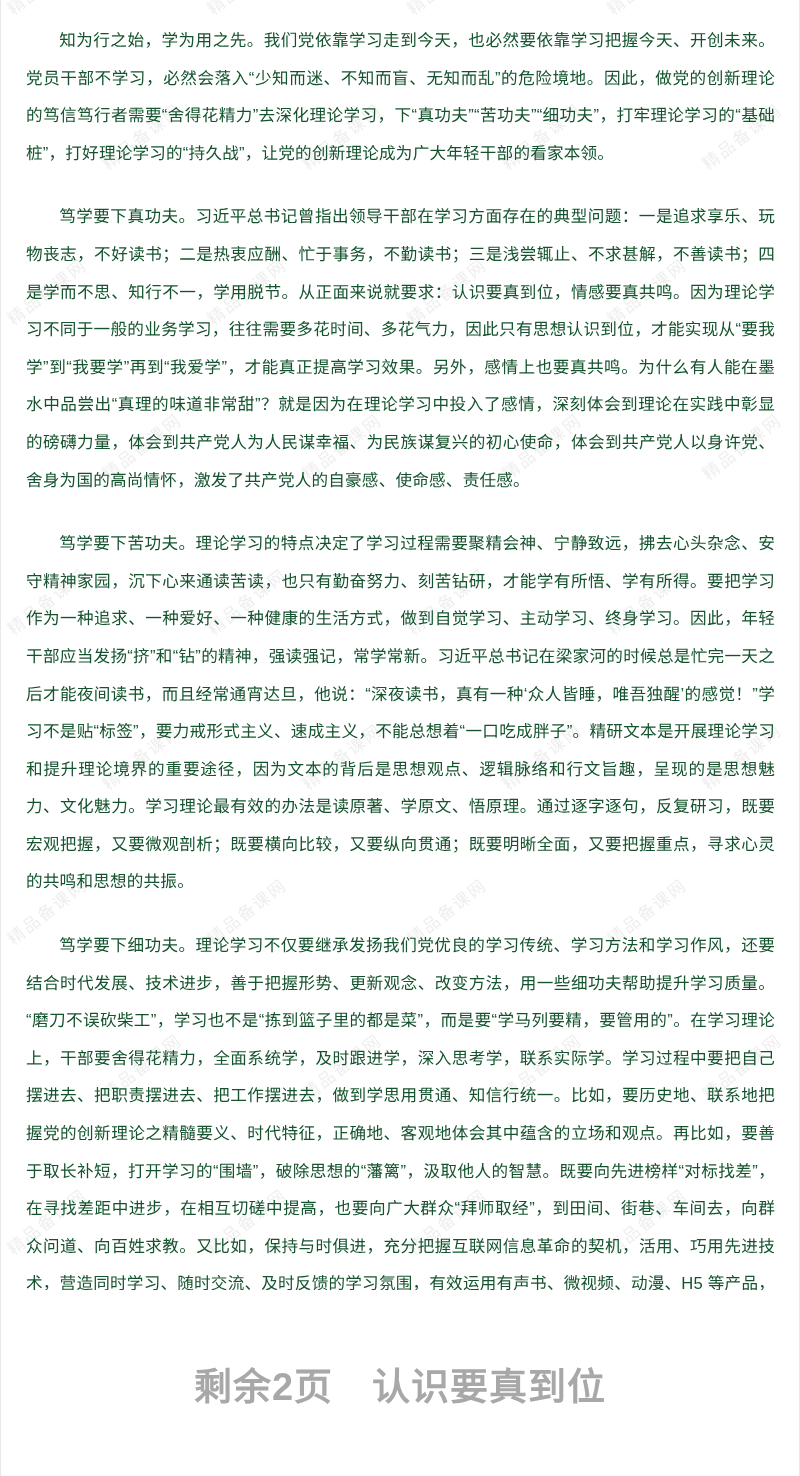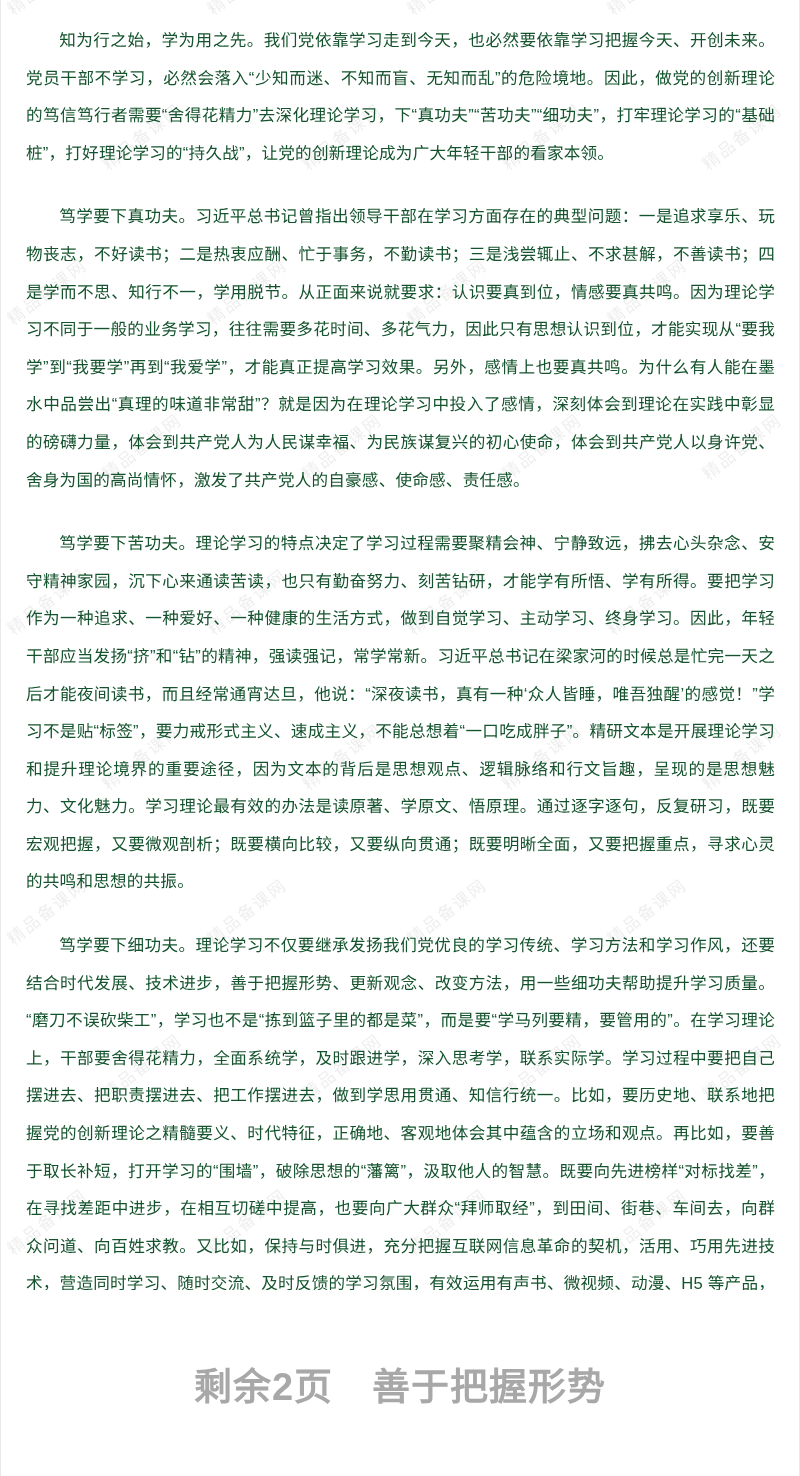--- a/index.html
+++ b/index.html
@@ -145,16 +145,16 @@
     <p class="para">笃学要下苦功夫。理论学习的特点决定了学习过程需要聚精会神、宁静致远，拂去心头杂念、安守精神家园，沉下心来通读苦读，也只有勤奋努力、刻苦钻研，才能学有所悟、学有所得。要把学习作为一种追求、一种爱好、一种健康的生活方式，做到自觉学习、主动学习、终身学习。因此，年轻干部应当发扬“挤”和“钻”的精神，强读强记，常学常新。习近平总书记在梁家河的时候总是忙完一天之后才能夜间读书，而且经常通宵达旦，他说：“深夜读书，真有一种‘众人皆睡，唯吾独醒’的感觉！”学习不是贴“标签”，要力戒形式主义、速成主义，不能总想着“一口吃成胖子”。精研文本是开展理论学习和提升理论境界的重要途径，因为文本的背后是思想观点、逻辑脉络和行文旨趣，呈现的是思想魅力、文化魅力。学习理论最有效的办法是读原著、学原文、悟原理。通过逐字逐句，反复研习，既要宏观把握，又要微观剖析；既要横向比较，又要纵向贯通；既要明晰全面，又要把握重点，寻求心灵的共鸣和思想的共振。</p>
     <p class="para">笃学要下细功夫。理论学习不仅要继承发扬我们党优良的学习传统、学习方法和学习作风，还要结合时代发展、技术进步，善于把握形势、更新观念、改变方法，用一些细功夫帮助提升学习质量。“磨刀不误砍柴工”，学习也不是“拣到篮子里的都是菜”，而是要“学马列要精，要管用的”。在学习理论上，干部要舍得花精力，全面系统学，及时跟进学，深入思考学，联系实际学。学习过程中要把自己摆进去、把职责摆进去、把工作摆进去，做到学思用贯通、知信行统一。比如，要历史地、联系地把握党的创新理论之精髓要义、时代特征，正确地、客观地体会其中蕴含的立场和观点。再比如，要善于取长补短，打开学习的“围墙”，破除思想的“藩篱”，汲取他人的智慧。既要向先进榜样“对标找差”，在寻找差距中进步，在相互切磋中提高，也要向广大群众“拜师取经”，到田间、街巷、车间去，向群众问道、向百姓求教。又比如，保持与时俱进，充分把握互联网信息革命的契机，活用、巧用先进技术，营造同时学习、随时交流、及时反馈的学习氛围，有效运用有声书、微视频、动漫、H5 等产品，创造性转化学习内容，使学习形式变得更加生动、立体、多元，让学习过程变得更加有声有色、有滋有味。</p>
 
     <h2 class="section-heading">三、做党的创新理论的笃信者</h2>
 
     <p class="para">对马克思主义的信仰，对中国特色社会主义的信念，对实现中华民族伟大复兴中国梦的信心，是中国共产党历经千磨万击还能浴火重生、历经时间考验还能不忘初心的精神力量，是中国共产党从马克思主义革命党、执政党到世界第一大党的思想武器。</p>
 
   </div>
 
   <div class="paywall">
-    <div class="paywall-text">剩余2页　善于把握形势</div>
+    <div class="paywall-text">剩余2页　认识要真到位</div>
   </div>
 
 </div>
 
 </body></html>

